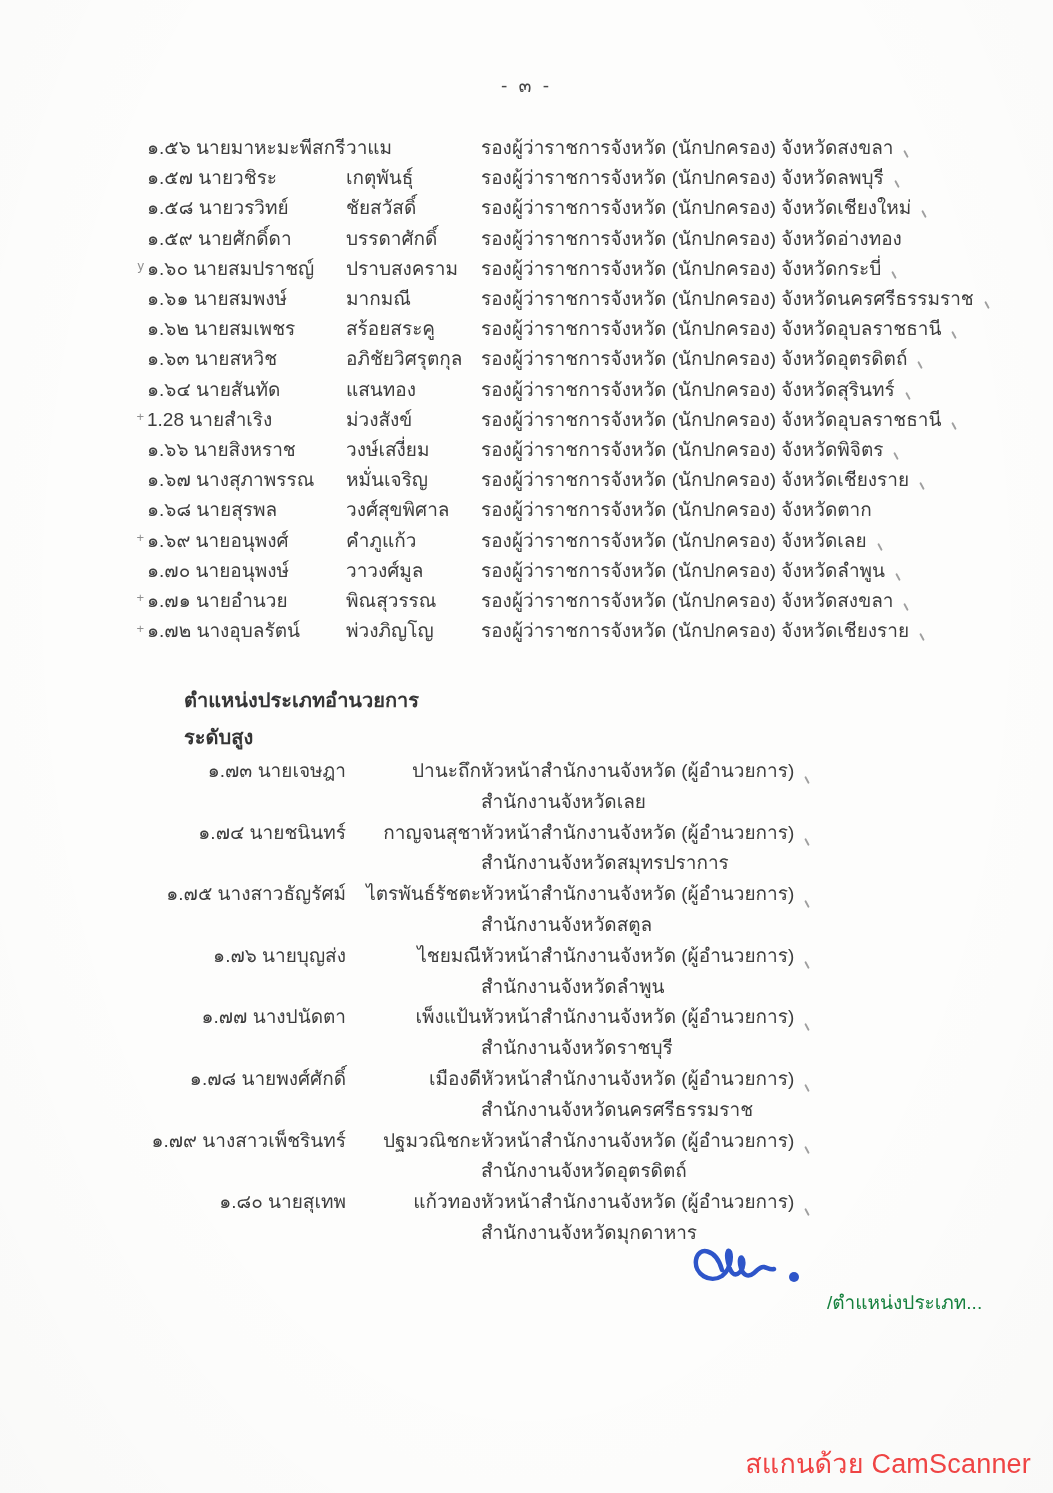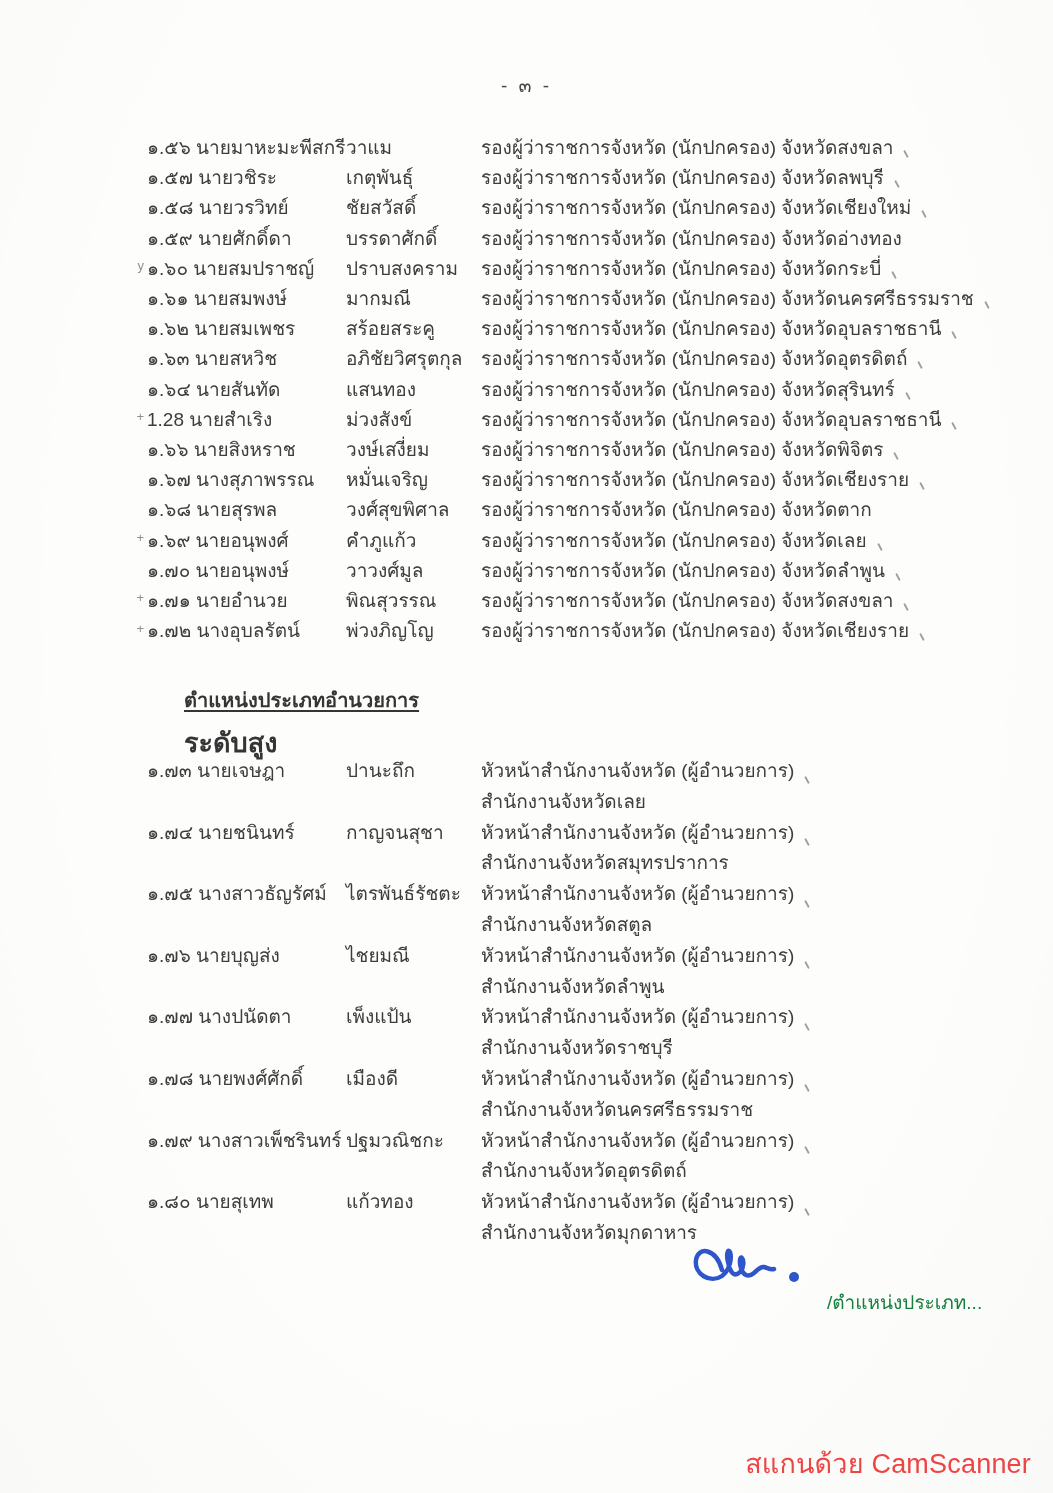--- a/index.html
+++ b/index.html
@@ -26,44 +26,44 @@
   .list{position:absolute;left:0;width:100%;}
   #list1{top:132px;}
   #list2{top:756px;}
   .row,.entry{
     display:grid;
     grid-template-columns:27px 199px 135px auto;
     padding-left:120px;
     font-size:19px;
   }
   .row{height:30.2px;align-items:center;}
-  .entry{height:61.6px;align-items:start;line-height:30.8px;}
+  .entry{height:61.6px;align-items:start;line-height:30.8px;text-align:right;}
   .cell{white-space:nowrap;}
   .mark-cell{
     text-align:right;padding-right:3px;color:#8f8f8f;
     font-size:13px;transform:translateY(-2px);
   }
   .pos-cell{display:flex;align-items:center;text-align:right;}
   .pos-line{display:flex;align-items:center;white-space:nowrap;}
   
   .tick{
     display:inline-block;width:8px;height:2px;border-radius:1px;
     background:#9e9e9e;margin-left:9px;margin-top:14px;
     transform:rotate(62deg);flex:0 0 auto;
   }
   .entry .tick{margin-top:18px;}
   
   .heading{
     position:absolute;left:184px;top:684px;
     font-size:20px;font-weight:bold;color:#353535;
-    text-decoration:underline;text-underline-offset:3px;
+    text-underline-offset:3px;
   }
   .subheading{
     position:absolute;left:184px;top:721px;
-    font-size:27px;font-weight:bold;color:#353535;
+    font-size:20px;font-weight:bold;color:#353535;
   }
   
   .signature{position:absolute;left:688px;top:1236px;width:120px;height:62px;}
   .continuation{
     position:absolute;left:808px;top:1287px;
     font-size:19px;color:#15803d;white-space:nowrap;margin-left:19px;
   }
   .footer{
     position:absolute;right:22px;top:1442px;
     font-size:27px;color:#ef4444;letter-spacing:.2px;

